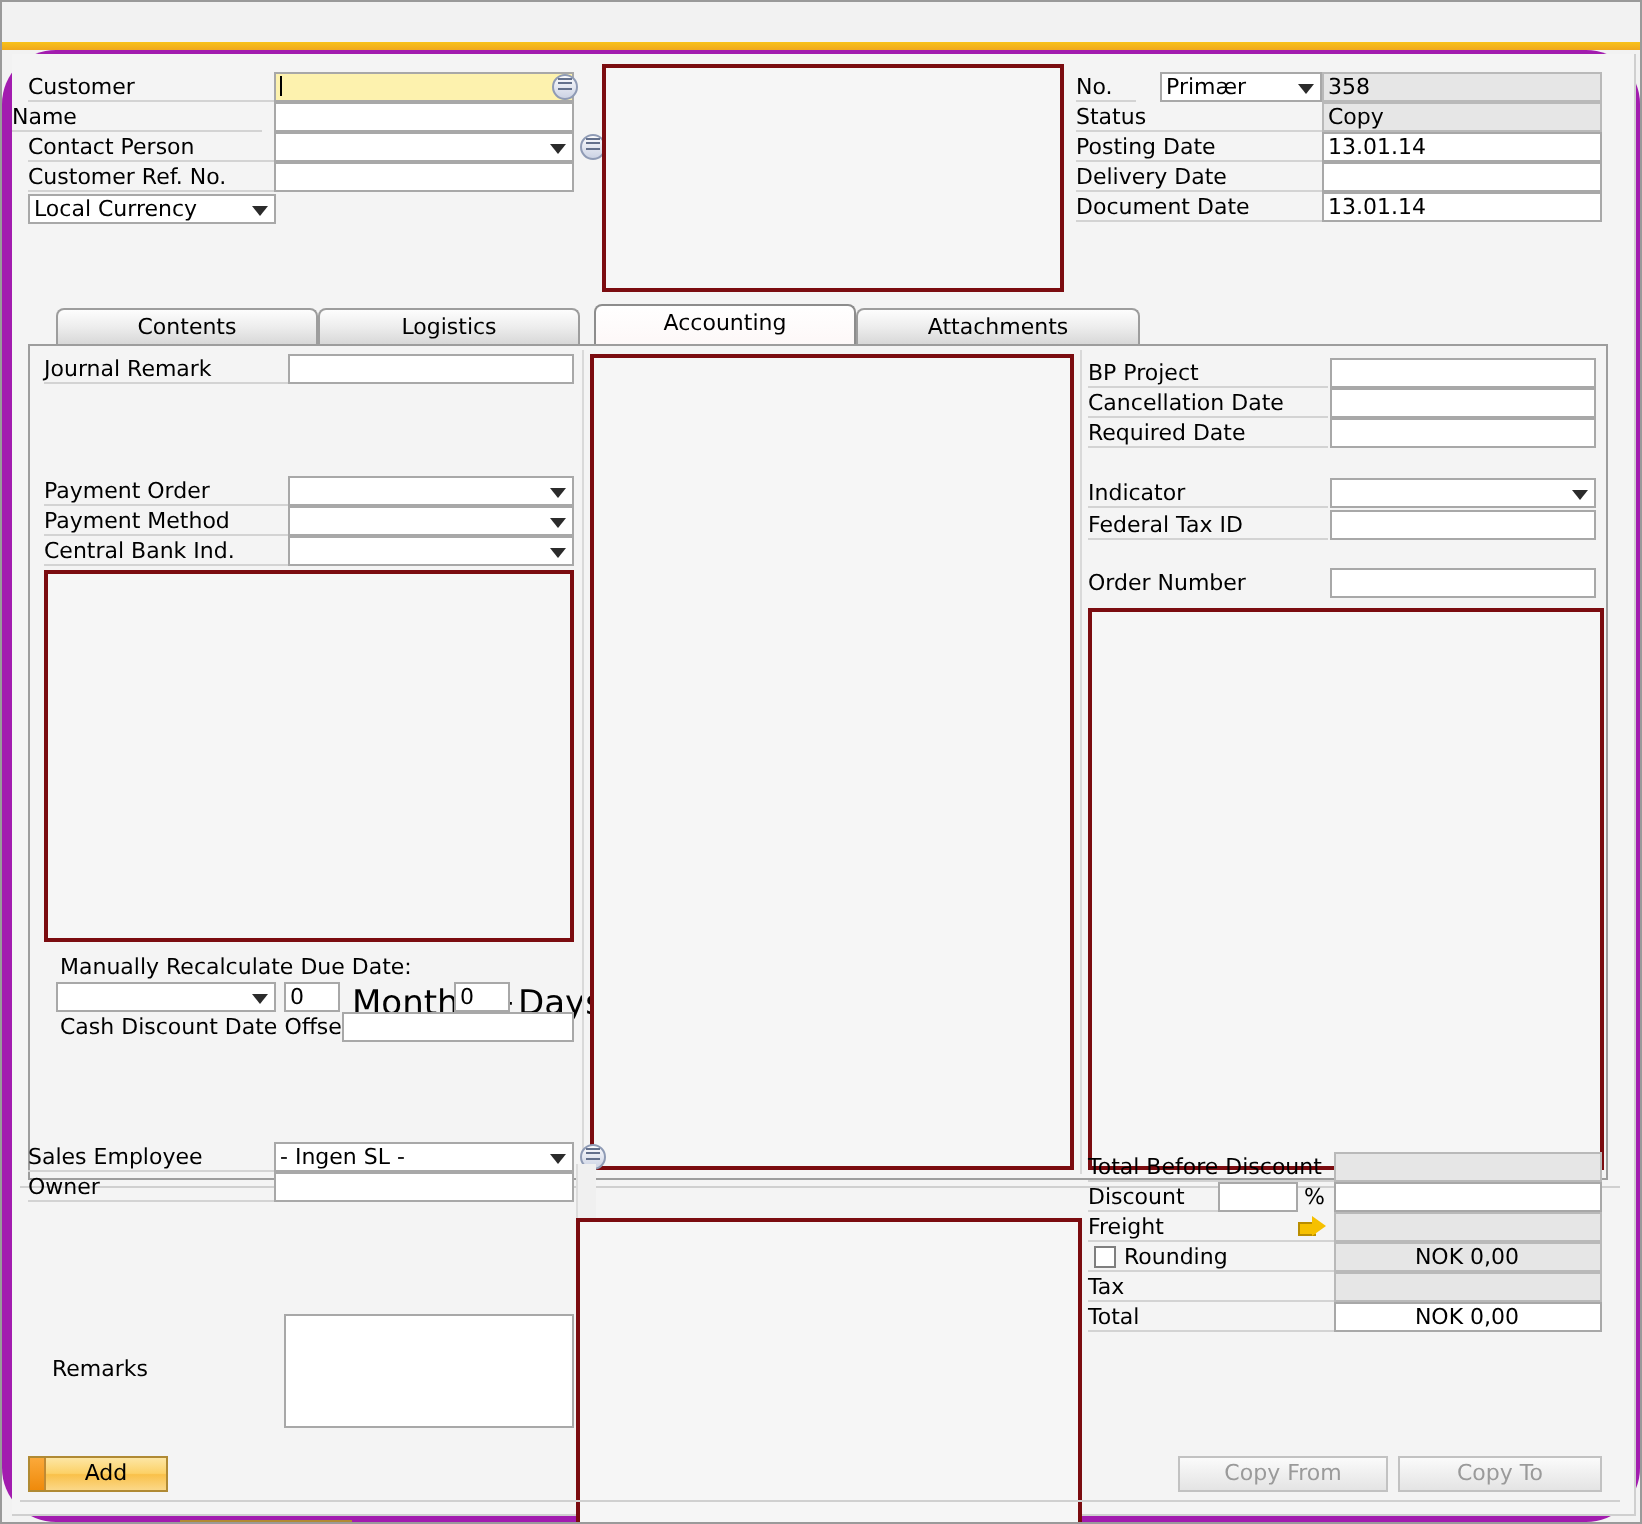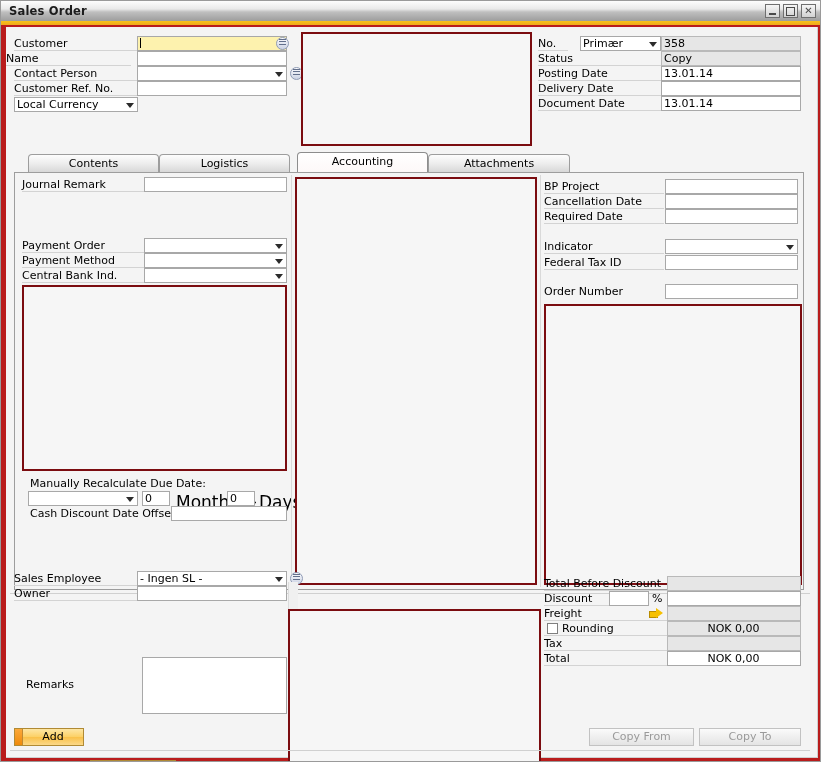--- a/index.html
+++ b/index.html
@@ -20,21 +20,21 @@
   .tb-btn{width:15px;height:14px;box-sizing:border-box;
           background:linear-gradient(to bottom,#f6f6f6,#d2d2d2);
           border:1px solid #6f6f6f;display:flex;align-items:center;justify-content:center;
           font-size:9px;line-height:1;color:#333;}
   .tb-btn .gl{display:block;}
   .gl-min{width:7px;height:2px;background:#4a4a4a;margin-top:5px;}
   .gl-max{width:7px;height:7px;border:1.5px solid #4a4a4a;}
   .gl-close{font-size:10px;font-weight:bold;color:#4a4a4a;font-family:"DejaVu Sans",sans-serif;}
 
   
-  .canvas{position:absolute;left:0;top:24px;right:0;bottom:0;background:#b91c1c;}
+  .canvas{position:absolute;left:0;top:24px;right:0;bottom:0;background:#a21caf;border-radius:27px;}
   .inner{position:absolute;left:5px;top:2px;width:811px;height:730px;background:#f4f4f4;
          border:1px solid #cfcfcf;border-top:none;border-left:none;}
 
   
   .lbl{position:absolute;font-size:11px;color:#000;white-space:nowrap;
        border-bottom:1px solid #d3d3d3;height:15px;line-height:15px;box-sizing:border-box;}
   .lbl.nound{border-bottom:none;}
 
   .fld{position:absolute;box-sizing:border-box;background:#ffffff;
        border:1px solid #a8a8a8;height:15px;line-height:13px;font-size:11px;
@@ -98,34 +98,20 @@
   .units{position:absolute;font-size:17px;white-space:nowrap;}
   .pct{position:absolute;font-size:11px;}
   .sublabel{position:absolute;font-size:11px;white-space:nowrap;}
   .scroll-stub{position:absolute;width:9px;background:#f0f0f0;border-left:1px solid #dcdcdc;}
 </style>
 </head>
 <body>
 
 <div class="window">
 
-  <div class="titlebar">
-    <div class="tb-title">Sales Order</div>
-    <div class="tb-btns">
-      <div class="tb-btn">
-          <span class="gl gl-min"></span>
-        </div>
-      <div class="tb-btn">
-          <span class="gl gl-max"></span>
-        </div>
-      <div class="tb-btn">
-          <span class="gl gl-close">✕</span>
-        </div>
-    </div>
-  </div>
   <div class="tb-accent"></div>
 
   <div class="canvas">
   <div class="inner">
 
     <div class="lbl" style="left:8px;top:9px;width:125px;">Customer</div>
     <div class="fld hl" style="left:131px;top:9px;width:150px;"><span class="caret"></span></div>
     <div class="linkicon" style="left:270px;top:10px;"></div>
 
     <div class="lbl" style="left:0;top:24px;width:125px;">Name</div>

